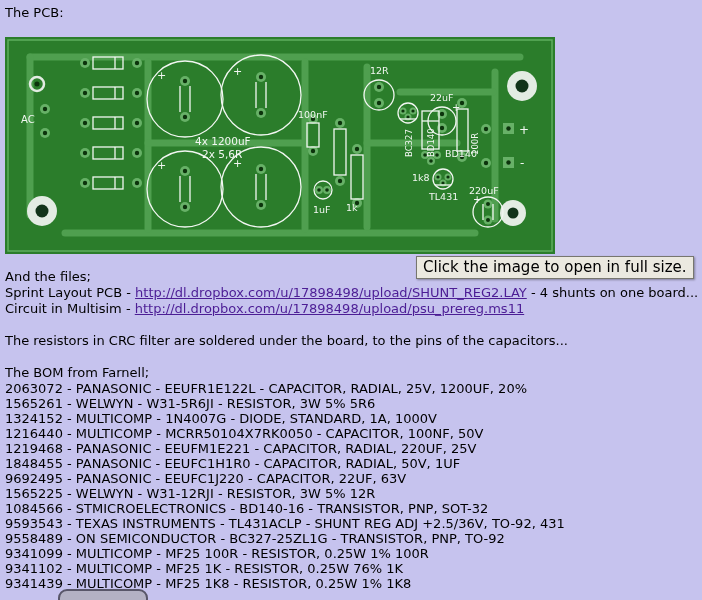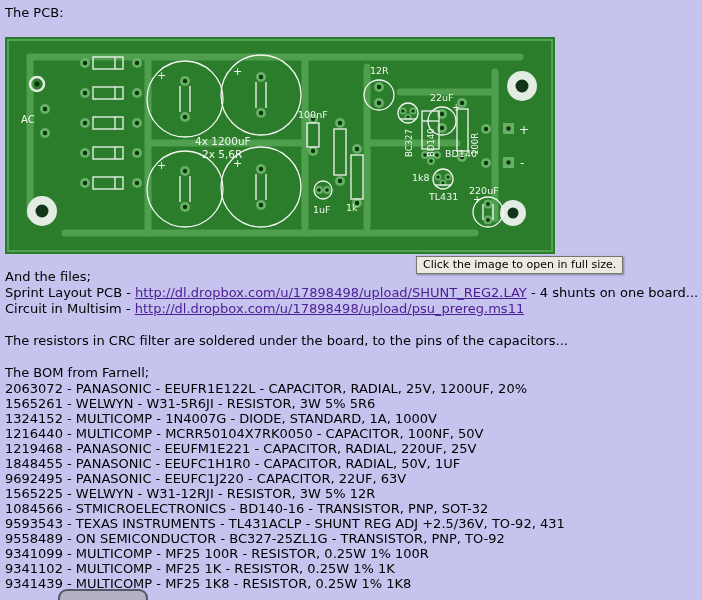--- a/index.html
+++ b/index.html
@@ -11,21 +11,21 @@
   }
   .content{position:relative;padding:5px 12px 0 5px;}
   .line{line-height:16px;white-space:nowrap;}
   .spacer{height:16px;}
   .pcb-wrap{margin-top:16px;width:550px;height:217px;line-height:0;cursor:pointer;}
   a.link{color:#4c1d95;text-decoration:underline;cursor:pointer;}
   a.link-visited{color:#4c1d95;text-decoration:underline;cursor:pointer;}
   .tooltip{
     position:absolute;left:416px;top:256px;
     background:#ebe9e0;border:1px solid #77766e;
-    padding:1px 6px 2px 6px;font-size:11px;white-space:nowrap;
+    padding:1px 6px 2px 6px;font-size:15px;white-space:nowrap;
     box-shadow:1px 1px 2px rgba(0,0,0,.35);z-index:5;
   }
   .bom .line{line-height:15px;}
   .bottom-fragment{
     position:absolute;left:58px;top:589px;width:86px;height:18px;
     background:#b3b1c4;border:2px solid #585669;border-radius:9px;
   }
   svg text{font-family:"DejaVu Sans","Liberation Sans",sans-serif;}
 </style>
 </head>
@@ -265,21 +265,21 @@
     <div class="line">1324152 - MULTICOMP - 1N4007G - DIODE, STANDARD, 1A, 1000V</div>
     <div class="line">1216440 - MULTICOMP - MCRR50104X7RK0050 - CAPACITOR, 100NF, 50V</div>
     <div class="line">1219468 - PANASONIC - EEUFM1E221 - CAPACITOR, RADIAL, 220UF, 25V</div>
     <div class="line">1848455 - PANASONIC - EEUFC1H1R0 - CAPACITOR, RADIAL, 50V, 1UF</div>
     <div class="line">9692495 - PANASONIC - EEUFC1J220 - CAPACITOR, 22UF, 63V</div>
     <div class="line">1565225 - WELWYN - W31-12RJI - RESISTOR, 3W 5% 12R</div>
     <div class="line">1084566 - STMICROELECTRONICS - BD140-16 - TRANSISTOR, PNP, SOT-32</div>
     <div class="line">9593543 - TEXAS INSTRUMENTS - TL431ACLP - SHUNT REG ADJ +2.5/36V, TO-92, 431</div>
     <div class="line">9558489 - ON SEMICONDUCTOR - BC327-25ZL1G - TRANSISTOR, PNP, TO-92</div>
     <div class="line">9341099 - MULTICOMP - MF25 100R - RESISTOR, 0.25W 1% 100R</div>
-    <div class="line">9341102 - MULTICOMP - MF25 1K - RESISTOR, 0.25W 1% 1K</div>
+    <div class="line">9341102 - MULTICOMP - MF25 1K - RESISTOR, 0.25W 76% 1K</div>
     <div class="line">9341439 - MULTICOMP - MF25 1K8 - RESISTOR, 0.25W 1% 1K8</div>
   </div>
 
 </div>
 
 <div class="tooltip">Click the image to open in full size.</div>
 
 <div class="bottom-fragment"></div>
 
 </body></html>

